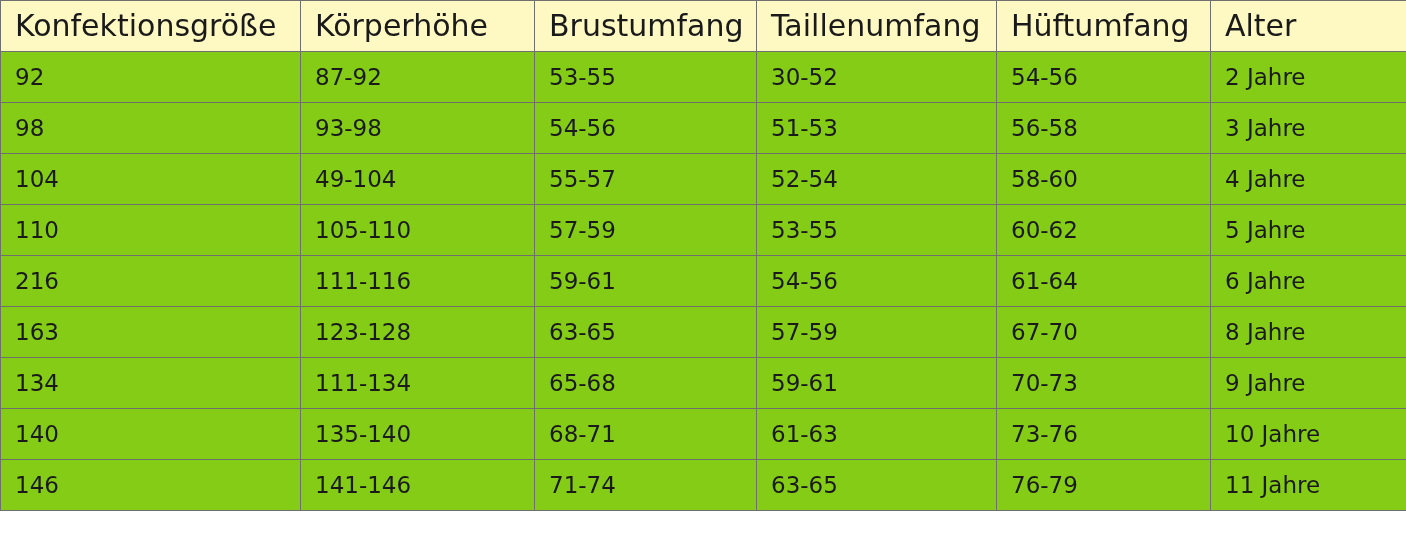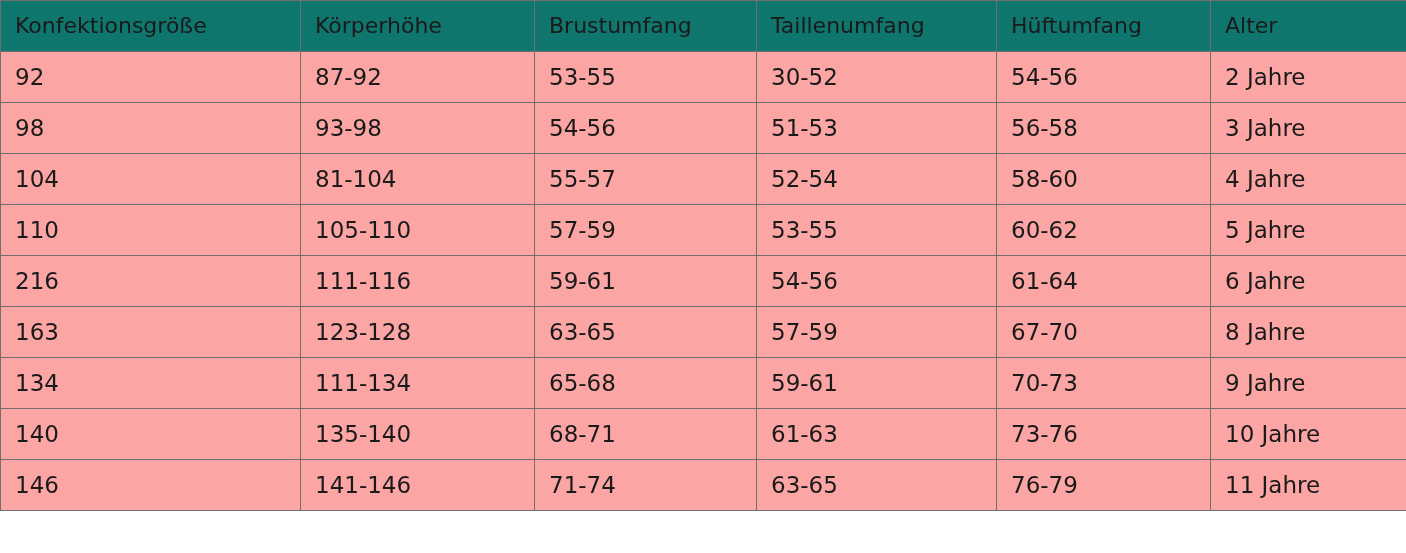--- a/index.html
+++ b/index.html
@@ -31,26 +31,26 @@
     height: 50px;
     padding: 0 0 0 14px;
     text-align: left;
     font-weight: normal;
     font-size: 23px;
     line-height: 50px;
     white-space: nowrap;
     overflow: hidden;
   }
   .size-table thead th {
-    background: #0f766e;
+    background: #fef9c3;
     color: #1a1a1a;
-    font-size: 22px;
+    font-size: 30px;
   }
   .size-table tbody td {
-    background: #fca5a5;
+    background: #84cc16;
     margin-left: 33px;
   }
 </style>
 </head>
 <body>
 
 <table class="size-table">
   <colgroup>
     <col class="c0">
       <col class="c1">
@@ -81,21 +81,21 @@
     <tr>
       <td>98</td>
       <td>93-98</td>
       <td>54-56</td>
       <td>51-53</td>
       <td>56-58</td>
       <td>3 Jahre</td>
     </tr>
     <tr>
       <td>104</td>
-      <td>81-104</td>
+      <td>49-104</td>
       <td>55-57</td>
       <td>52-54</td>
       <td>58-60</td>
       <td>4 Jahre</td>
     </tr>
     <tr>
       <td>110</td>
       <td>105-110</td>
       <td>57-59</td>
       <td>53-55</td>

